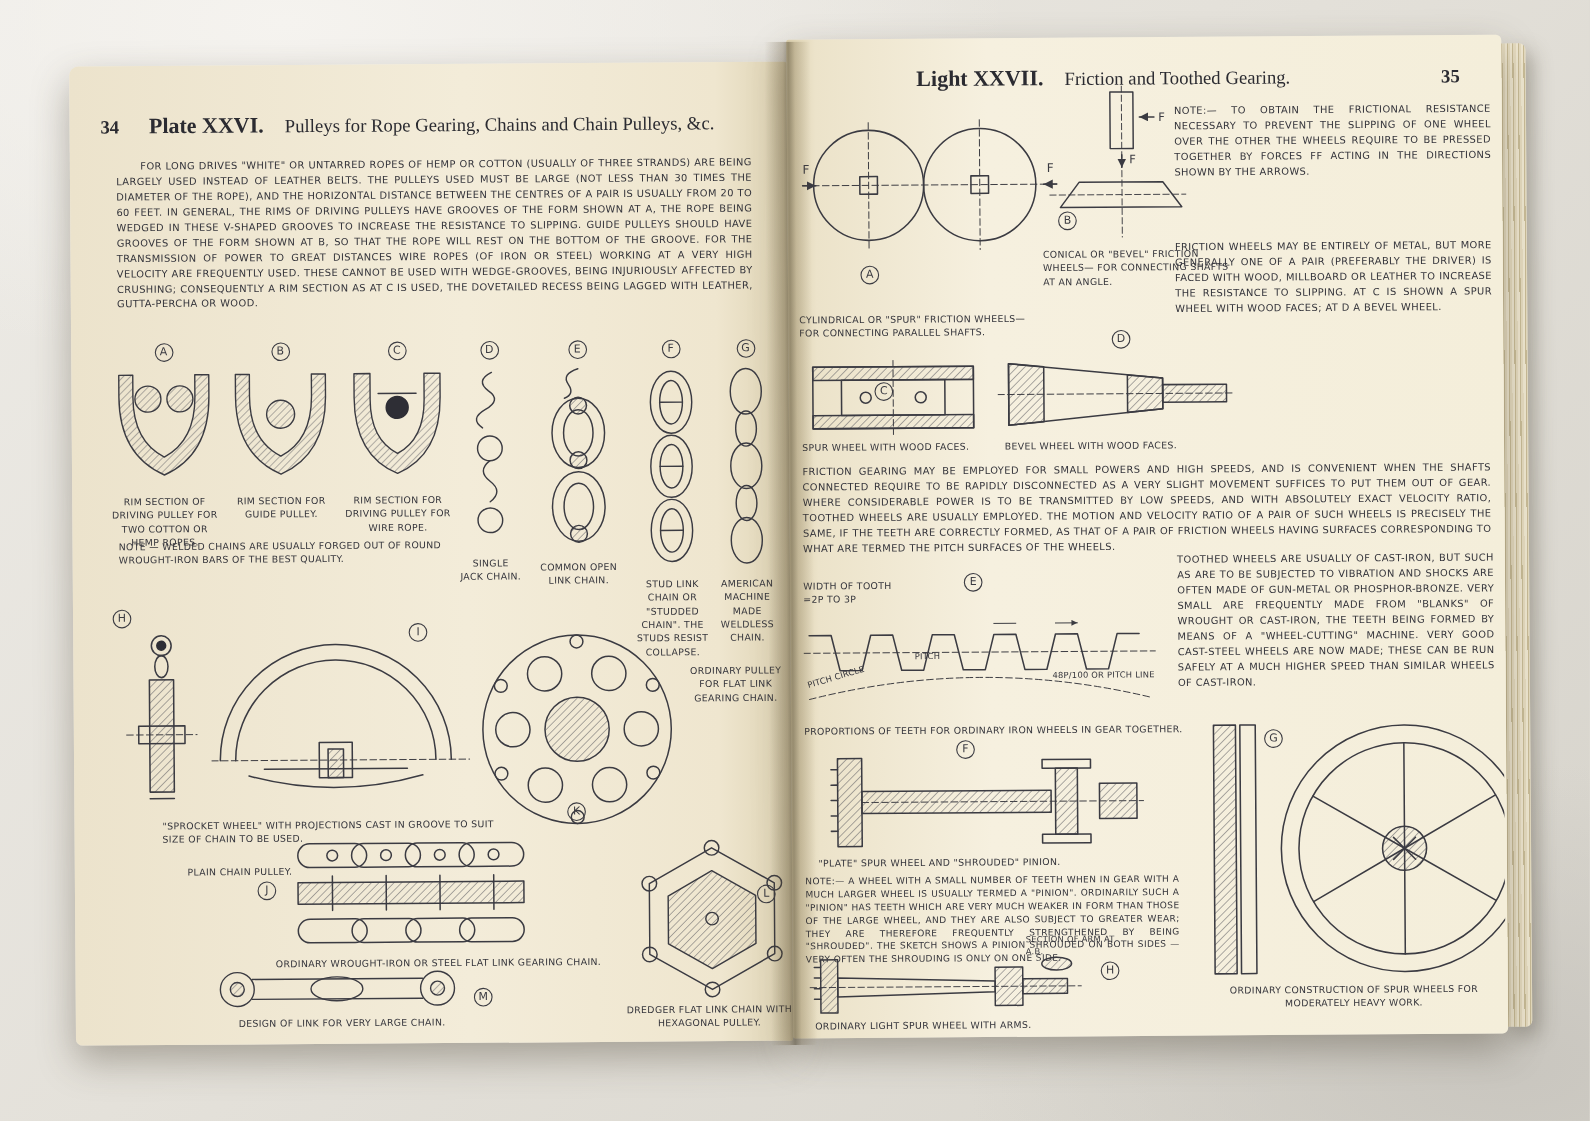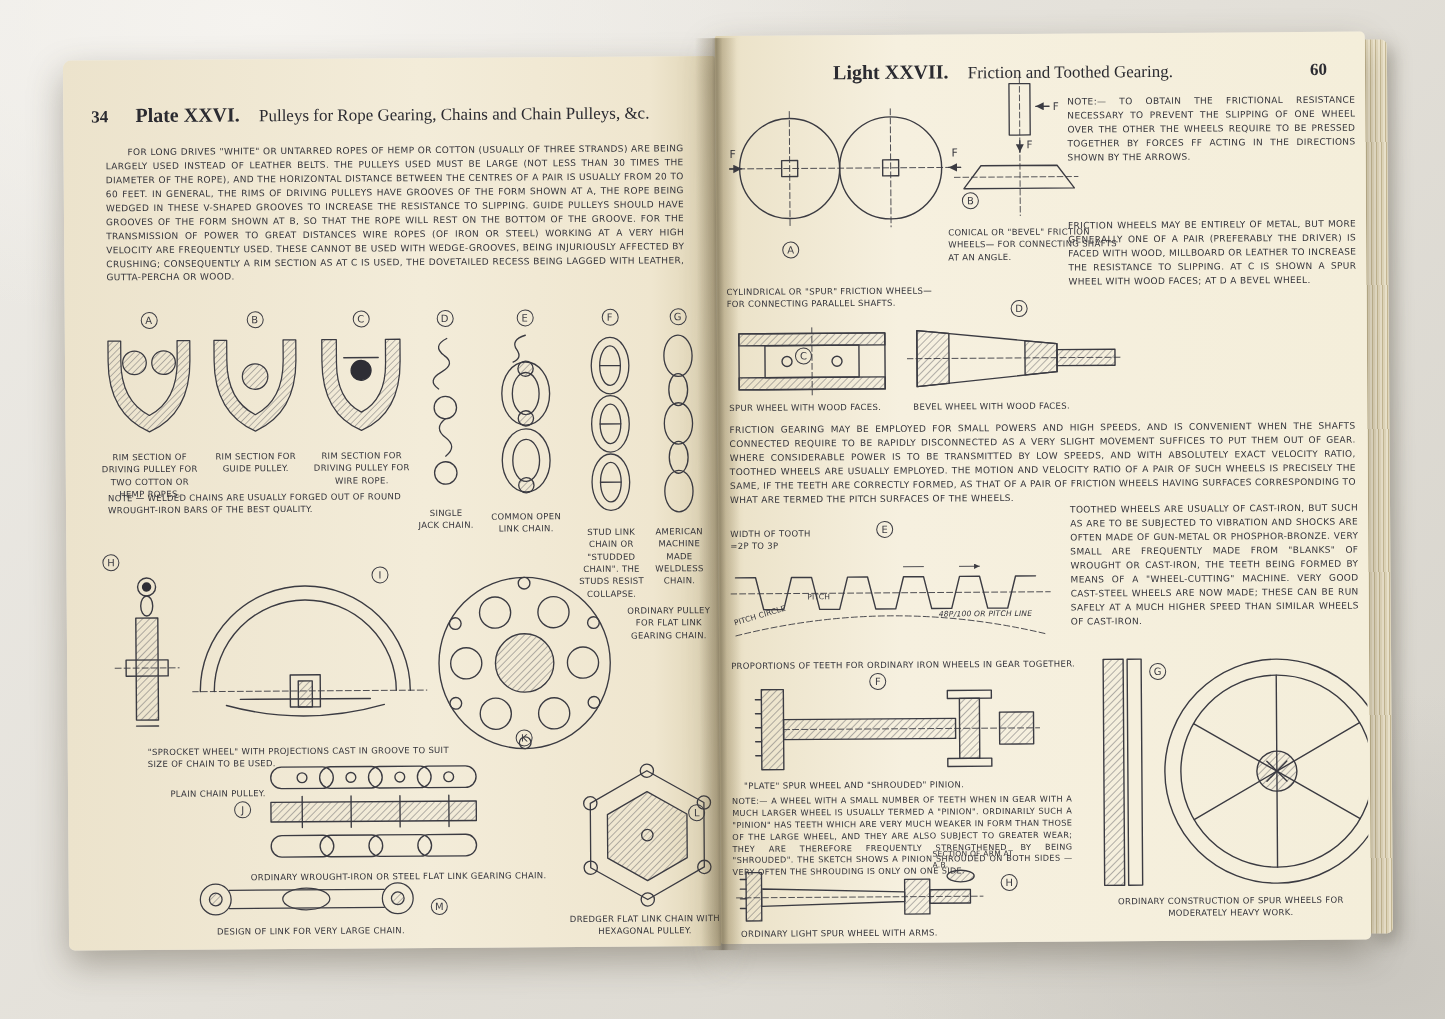--- a/index.html
+++ b/index.html
@@ -276,21 +276,21 @@
         <ellipse cx="132" cy="24" rx="26" ry="12"></ellipse>
       </svg>
       <div class="abs cap nowrap" style="left:112px; top:866px; width:260px;">Design of Link for very large Chain.</div>
     </div>
 
     <div class="page page-right">
 
       <div class="abs" style="left:0; top:26px; width:648px;">
         <span class="serif plate" style="margin-left:118px; margin-right:14px;">Light XXVII.</span>
         <span class="serif ptitle">Friction and Toothed Gearing.</span>
-        <span class="serif pnum" style="position:absolute; right:36px; top:2px;">60</span>
+        <span class="serif pnum" style="position:absolute; right:36px; top:2px;">35</span>
       </div>
 
       <svg class="sk abs" style="left:12px; top:58px;" width="235" height="150" viewBox="0 0 235 150">
         <circle cx="62" cy="75" r="50"></circle>
         <circle cx="163" cy="75" r="51"></circle>
         <rect x="54" y="67" width="16" height="16"></rect>
         <rect x="155" y="67" width="16" height="16"></rect>
         <line class="dash" x1="2" y1="75" x2="233" y2="75"></line>
         <line class="dash" x1="62" y1="18" x2="62" y2="132"></line>
         <line class="dash" x1="163" y1="16" x2="163" y2="134"></line>
@@ -346,22 +346,22 @@
       <div class="abs cap capleft" style="left:12px; top:492px; width:88px;">Width of Tooth =2P to 3P</div>
       <span class="circ abs" style="left:158px; top:486px;">E</span>
       <svg class="sk abs" style="left:12px; top:520px;" width="320" height="96" viewBox="0 0 320 96">
         <path d="M5,22 L25,22 L33,54 L53,54 L61,22 L81,22 L89,54 L109,54 L117,22 L137,22 L145,54 L165,54 L173,22 L193,22 L201,54 L221,54 L229,22 L249,22 L257,54 L277,54 L285,22 L305,22"></path>
         <line class="dash" x1="0" y1="38" x2="320" y2="38"></line>
         <path class="dash" d="M5,80 Q160,42 315,80"></path>
         <line class="thin" x1="229" y1="12" x2="249" y2="12" marker-end="url(#ah)"></line>
         <line class="thin" x1="173" y1="12" x2="193" y2="12"></line>
       </svg>
       <div class="abs cap small" style="left:14px; top:572px; width:70px; transform:rotate(-16deg); text-align:left;">Pitch Circle</div>
-      <div class="abs cap small" style="left:80px; top:556px; width:40px;">Pitch</div>
-      <div class="abs cap small capleft" style="left:220px; top:574px; width:100px;font-style:italic;">48P/100 or Pitch Line</div>
+      <div class="abs cap small" style="left:96px; top:556px; width:40px;text-align:right;">Pitch</div>
+      <div class="abs cap small capleft" style="left:238px; top:574px; width:100px;">48P/100 or Pitch Line</div>
 
       <div class="abs hand" style="left:352px; top:470px; width:288px;">Toothed Wheels are usually of Cast-iron, but such as are to be subjected to vibration and shocks are often made of Gun-metal or Phosphor-bronze. Very small are frequently made from "blanks" of Wrought or Cast-iron, the teeth being formed by means of a "wheel-cutting" machine. Very good Cast-steel wheels are now made; these can be run safely at a much higher speed than similar wheels of Cast-iron.</div>
 
       <div class="abs cap capleft nowrap" style="left:12px; top:624px; width:345px;">Proportions of Teeth for ordinary iron wheels in gear together.</div>
 
       <span class="circ abs" style="left:150px; top:638px;">F</span>
       <svg class="sk abs" style="left:28px; top:648px;" width="295" height="92" viewBox="0 0 295 92">
         <rect class="fh" x="14" y="6" width="22" height="80"></rect>
         <line x1="8" y1="16" x2="14" y2="16"></line>
           <line x1="8" y1="30" x2="14" y2="30"></line>

